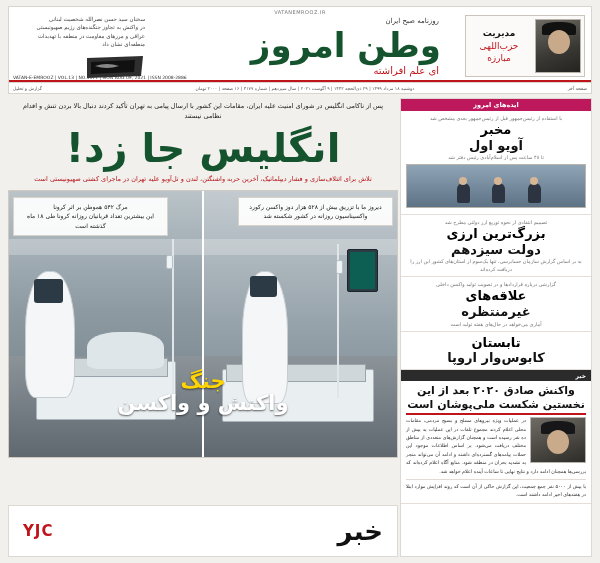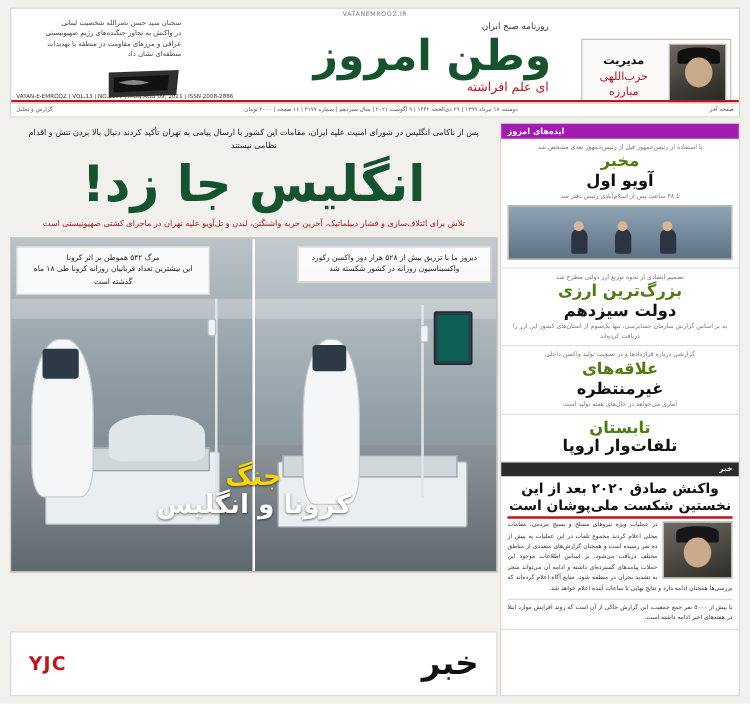--- a/index.html
+++ b/index.html
@@ -42,21 +42,21 @@
     font-size: 7px; color: #333; direction: rtl;
   }
   .mast-left-col {
     position: absolute; left: 6px; top: 8px; width: 130px;
     direction: rtl; text-align: right;
   }
   .mast-left-col .ln {
     font-size: 5.5px; color: #444; line-height: 1.5; display: block;
   }
   .mast-right-box {
-    position: absolute; right: 6px; top: 24px; width: 120px; height: 62px;
+    position: absolute; right: 6px; top: 8px; width: 120px; height: 62px;
     border: 1px solid #c9c4bc; background: #fbfaf8;
     display: flex; flex-direction: row-reverse; align-items: center; margin-left: 18px;
   }
   .mast-portrait {
     width: 46px; height: 54px; margin: 3px;
     background: linear-gradient(160deg,#6d6a63 0%, #3a3833 60%, #25231f 100%);
     border: 1px solid #b9b4ab; position: relative; flex: none;
   }
   .mast-portrait:after {
     content: ""; position: absolute; left: 12px; top: 10px;
@@ -170,25 +170,25 @@
     position: absolute; left: 0; right: 0; bottom: 0; height: 52px;
     background: #ffffff; border: 1px solid #ddd9d2;
     display: flex; align-items: center; justify-content: space-between;
     padding: 0 14px;
   }
   .ysc { font-size: 15px; font-weight: bold; color: #c0141b; letter-spacing: 1px; }
   .kh-logo { font-size: 26px; font-weight: bold; color: #111; direction: rtl; }
 
   
   .sb-head {
-    background: #a21caf; color: #fff; direction: rtl; text-align: left;
+    background: #be185d; color: #fff; direction: rtl; text-align: center;
     font-size: 6.5px; padding: 2px 5px; font-weight: bold;
   }
   .sb-sec { border-bottom: 1px solid #e3dfd8; padding: 3px 5px; direction: rtl; text-align: right; }
-  .sb-title-red { font-size: 13px; font-weight: bold; color: #4d7c0f; line-height: 1.2; display: block; text-align: center; }
+  .sb-title-red { font-size: 13px; font-weight: bold; color: #000000; line-height: 1.2; display: block; text-align: center; }
   .sb-title-blk { font-size: 13px; font-weight: bold; color: #111; line-height: 1.2; display: block; text-align: center; }
   .sb-title-md { font-size: 11px; font-weight: bold; color: #111; line-height: 1.25; display: block; text-align: center;}
   .sb-kicker { font-size: 5px; color: #777; display: block; text-align: center; line-height: 1.6;}
   .sb-photo {
     width: 100%; height: 44px; margin: 3px 0;
     background: linear-gradient(180deg,#8fa4b5 0%, #5d7285 100%);
     border: 1px solid #b9b4ab; position: relative; overflow: hidden;
   }
   .sb-photo .h1, .sb-photo .h2, .sb-photo .h3 {
     position: absolute; bottom: 4px; width: 13px; height: 20px;
@@ -299,21 +299,21 @@
           <div class="drip" style="right:28%; top:26%;"></div>
         </div>
         <div class="ph-div"></div>
 
         <div class="cap-box" style="right:4px; top:6px; width:155px;">دیروز ما با تزریق بیش از ۵۲۸ هزار دوز واکسن رکورد واکسیناسیون روزانه در کشور شکسته شد</div>
         <div class="cap-box" style="left:4px; top:6px; width:155px; white-space:pre-line;">مرگ ۵۴۲ هموطن بر اثر کرونا
 این بیشترین تعداد قربانیان روزانه کرونا طی ۱۸ ماه گذشته است</div>
 
         <div class="center-overlay">
           <span class="l1">جنگ</span>
-          <span class="l2">کرونا و انگلیس</span>
+          <span class="l2">واکنش و واکسن</span>
         </div>
       </div>
 
       <div class="footer-strip">
         <span class="ysc">YJC</span>
         <span class="kh-logo">خبر</span>
       </div>
     </div>
 
     <div class="side-col">
@@ -343,21 +343,21 @@
 
       <div class="sb-sec">
         <span class="sb-kicker">گزارشی درباره قراردادها و در تصویب تولید واکسن داخلی</span>
         <span class="sb-title-red">علاقه‌های</span>
         <span class="sb-title-blk">غیرمنتظره</span>
         <span class="sb-kicker">آماری می‌خواهد در حال‌های هفته تولید است</span>
       </div>
 
       <div class="sb-sec">
         <span class="sb-title-red">تابستان</span>
-        <span class="sb-title-blk">تلفات‌وار اروپا</span>
+        <span class="sb-title-blk">کابوس‌وار اروپا</span>
       </div>
 
       <div class="sb-news-head">خبر</div>
       <div class="sb-sec clearfix">
         <span class="sb-title-md">واکنش صادق ۲۰۲۰ بعد از این نخستین شکست ملی‌پوشان است</span>
         <div class="sb-redbar"></div>
         <div class="sb-photo2"></div>
         <div class="sb-body">در عملیات ویژه نیروهای مسلح و بسیج مردمی، مقامات محلی اعلام کردند مجموع تلفات در این عملیات به بیش از ده نفر رسیده است و همچنان گزارش‌های متعددی از مناطق مختلف دریافت می‌شود. بر اساس اطلاعات موجود این حملات پیامدهای گسترده‌ای داشته و ادامه آن می‌تواند منجر به تشدید بحران در منطقه شود. منابع آگاه اعلام کرده‌اند که بررسی‌ها همچنان ادامه دارد و نتایج نهایی تا ساعات آینده اعلام خواهد شد.</div>
         <div class="sb-rule"></div>
         <div class="sb-body">با بیش از ۵۰۰۰ نفر جمع جمعیت، این گزارش حاکی از آن است که روند افزایش موارد ابتلا در هفته‌های اخیر ادامه داشته است.</div>

